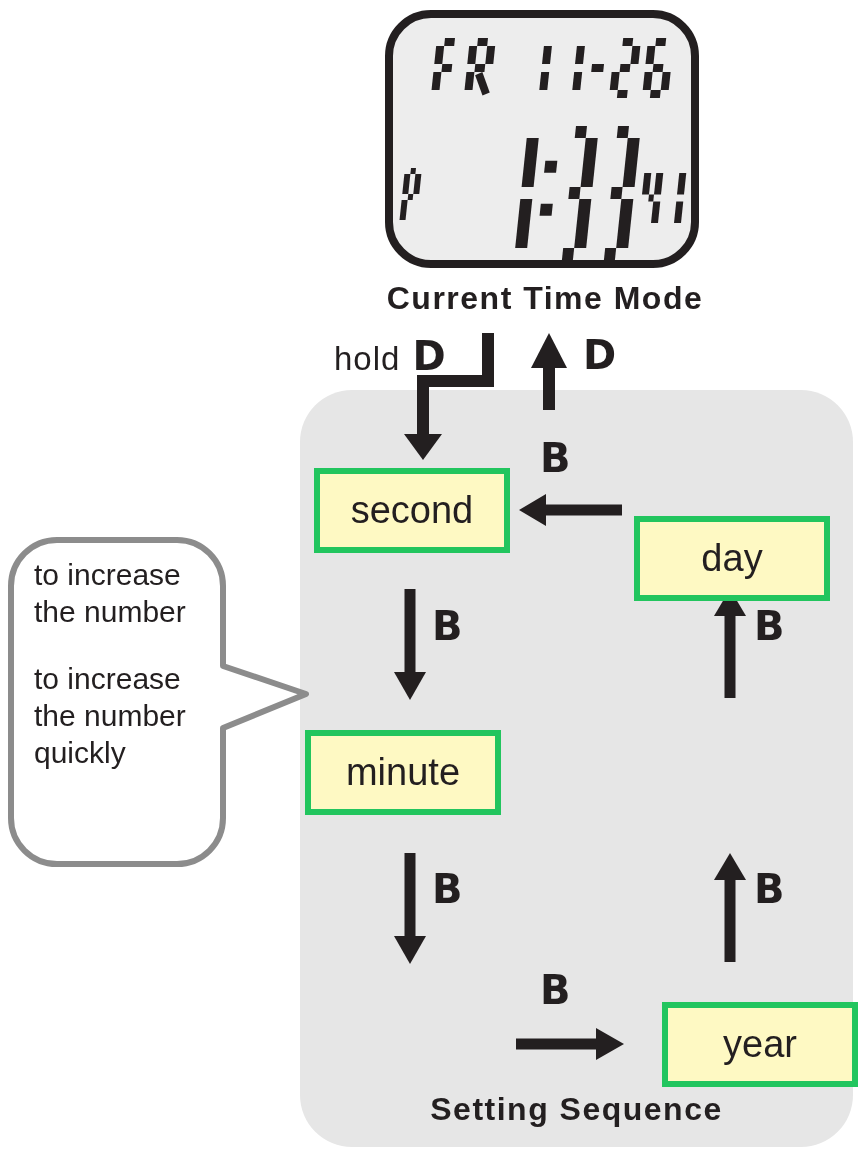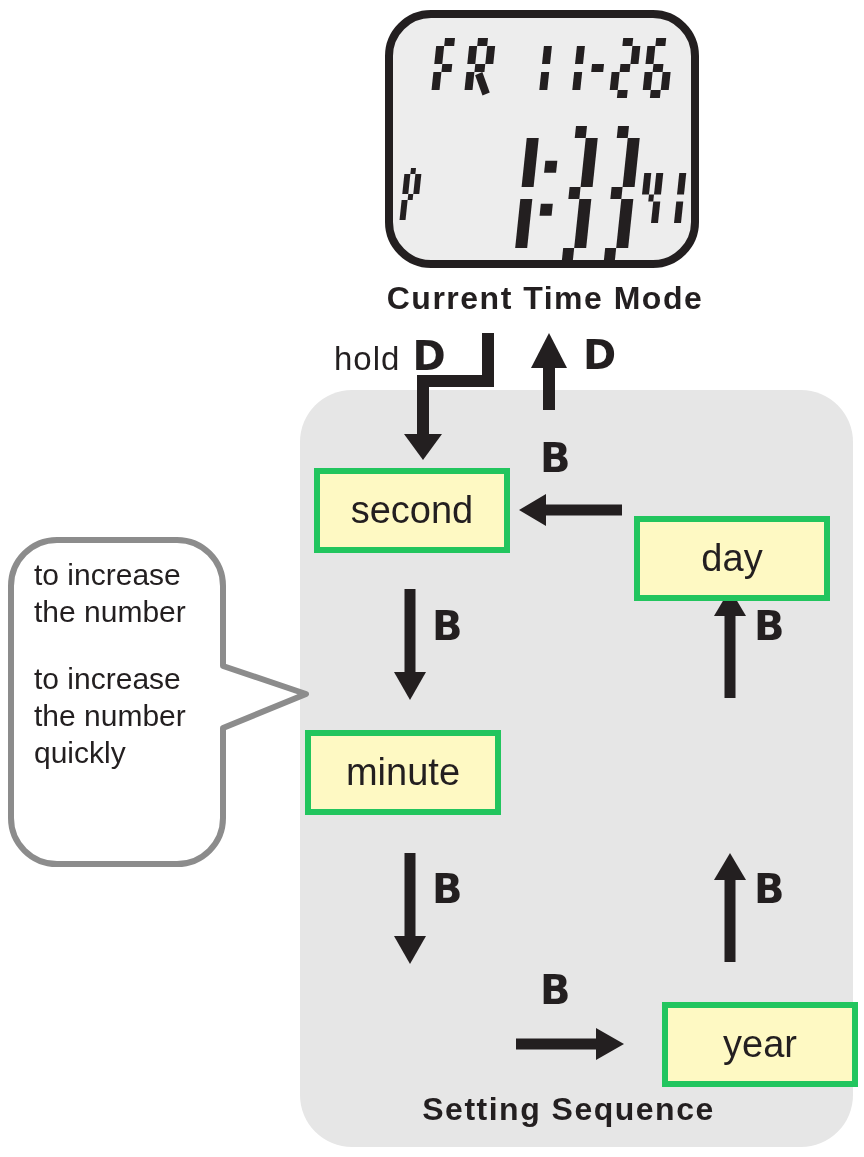--- a/index.html
+++ b/index.html
@@ -17,21 +17,21 @@
     position:absolute;left:385px;top:10px;width:314px;height:258px;
     box-sizing:border-box;border:8px solid #231f20;border-radius:46px;
     background:#ededed;
   }
   #lcd{position:absolute;inset:0;width:100%;height:100%;}
   .caption{
     position:absolute;font-weight:bold;font-size:32px;letter-spacing:1.5px;
     text-align:center;white-space:nowrap;color:#231f20;
   }
   #current-time-caption{left:375px;top:280px;width:340px;}
-  #setting-seq-caption{left:292px;top:1091px;width:553px;}
+  #setting-seq-caption{left:300px;top:1091px;width:553px;}
   
   #hold-d{
     position:absolute;left:334px;top:336px;display:flex;align-items:baseline;
     white-space:nowrap;
   }
   #hold-d .hold{font-size:33px;letter-spacing:1px;}
   .btn-letter{
     font-family:"DejaVu Sans",sans-serif;font-weight:bold;font-size:40px;
     line-height:1;color:#231f20;
   }

